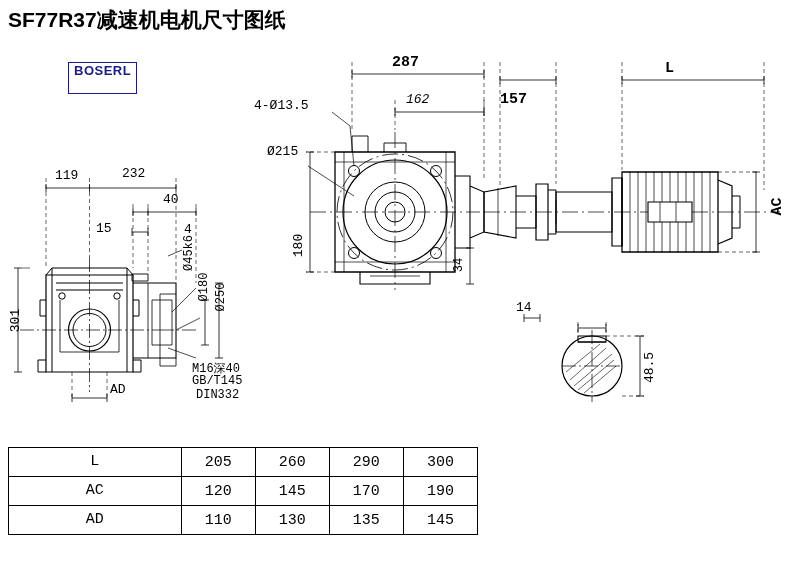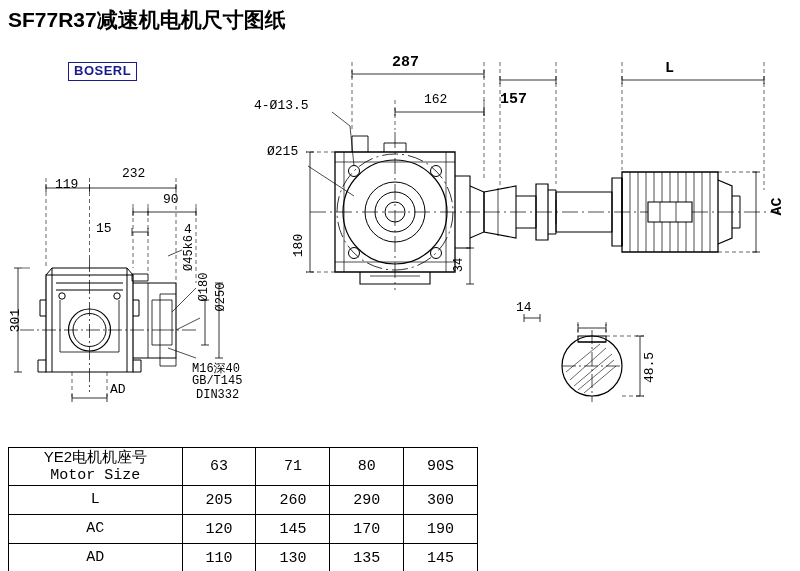--- a/index.html
+++ b/index.html
@@ -22,21 +22,21 @@
     font-size: 21px;
     font-weight: bold;
     letter-spacing: 0px;
     white-space: nowrap;
   }
   #logo-box {
     position: absolute;
     left: 68px;
     top: 62px;
     border: 1.5px solid #1a1a8c;
-    padding: 1px 5px 2px 5px;
+    padding: 1px 5px 15px 5px;
     font-size: 13px;
     font-weight: bold;
     color: #1a1a8c;
     letter-spacing: 0.5px;
     line-height: 1.05;
   }
   #drawing {
     position: absolute;
     left: 0;
     top: 0;
@@ -319,59 +319,49 @@
 
         <path d="M640,336 L640,396"></path>
         <path d="M636,336 L644,336 M636,396 L644,396"></path>
         <path d="M606,336 L644,336" stroke-dasharray="4,3" stroke-width="0.6"></path>
         <path d="M622,396 L644,396" stroke-dasharray="4,3" stroke-width="0.6"></path>
       </g>
     </g>
   </g>
 </svg>
 
-<div class="lbl" style="left:55px;  top:177px;text-align:right;">119</div>
+<div class="lbl" style="left:55px;  top:168px;text-align:right;">119</div>
 <div class="lbl" style="left:122px; top:166px;">232</div>
 <div class="lbl" style="left:96px;  top:192px;margin-top:29px;">15</div>
-<div class="lbl" style="left:163px; top:192px;">90</div>
+<div class="lbl" style="left:163px; top:192px;">40</div>
 <div class="lbl" style="left:184px; top:222px;">4</div>
 <div class="lbl vert" style="left:-6px; top:313px; width:42px; text-align:center;">301</div>
 <div class="lbl" style="left:110px; top:382px;">AD</div>
 <div class="lbl vert small" style="left:163px; top:246px; width:52px; text-align:center;">Ø45k6</div>
 <div class="lbl vert small" style="left:181px; top:280px; width:46px; text-align:center;">Ø180</div>
 <div class="lbl vert small" style="left:198px; top:290px; width:46px; text-align:center;">Ø250</div>
 <div class="lbl small" style="left:192px; top:360px;">M16深40</div>
 <div class="lbl small" style="left:192px; top:374px;">GB/T145</div>
 <div class="lbl small" style="left:196px; top:388px;">DIN332</div>
 
 <div class="lbl bold" style="left:392px; top:54px;">287</div>
-<div class="lbl" style="left:424px; top:92px;">162</div>
+<div class="lbl" style="left:406px; top:92px;font-style:italic;">162</div>
 <div class="lbl bold" style="left:500px; top:60px;margin-top:31px;">157</div>
 <div class="lbl bold" style="left:665px; top:60px;">L</div>
 <div class="lbl" style="left:254px; top:98px;">4-Ø13.5</div>
 <div class="lbl" style="left:267px; top:144px;">Ø215</div>
 <div class="lbl vert" style="left:277px; top:238px; width:42px; text-align:center;">180</div>
 <div class="lbl vert small" style="left:444px; top:258px; width:30px; text-align:center;">34</div>
 <div class="lbl vert bold" style="left:757px; top:198px; width:40px; text-align:center;">AC</div>
 
 <div class="lbl" style="left:516px; top:300px;">14</div>
 <div class="lbl vert" style="left:625px; top:360px; width:48px; text-align:center;">48.5</div>
 
 <table id="spec-table">
   <tbody>
-      <tr>
-    <td class="rowhead">
-      <span class="cn">YE2电机机座号</span><br>
-      <span>Motor Size</span>
-    </td>
-    <td class="val">63</td>
-    <td class="val">71</td>
-    <td class="val">80</td>
-    <td class="val">90S</td>
-  </tr>
   <tr>
     <td class="rowhead">L</td>
     <td class="val">205</td>
     <td class="val">260</td>
     <td class="val">290</td>
     <td class="val">300</td>
   </tr>
   <tr>
     <td class="rowhead">AC</td>
     <td class="val">120</td>

